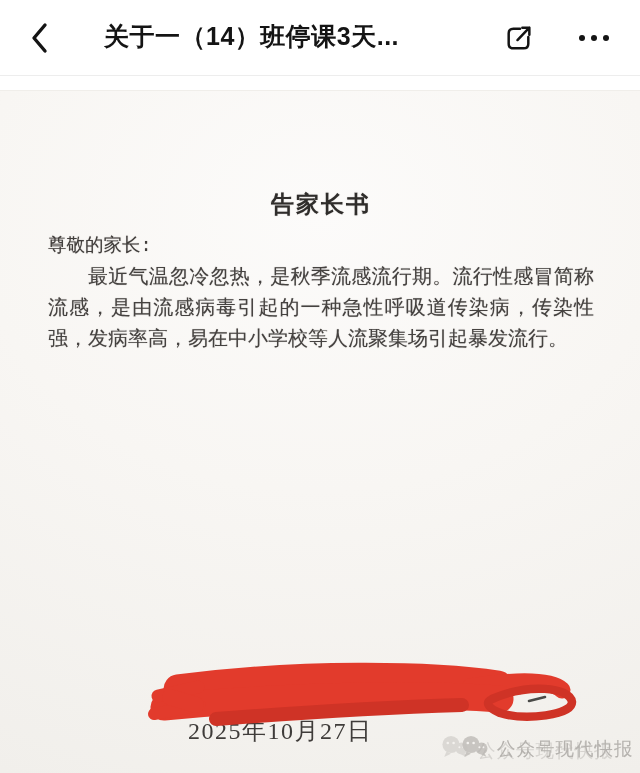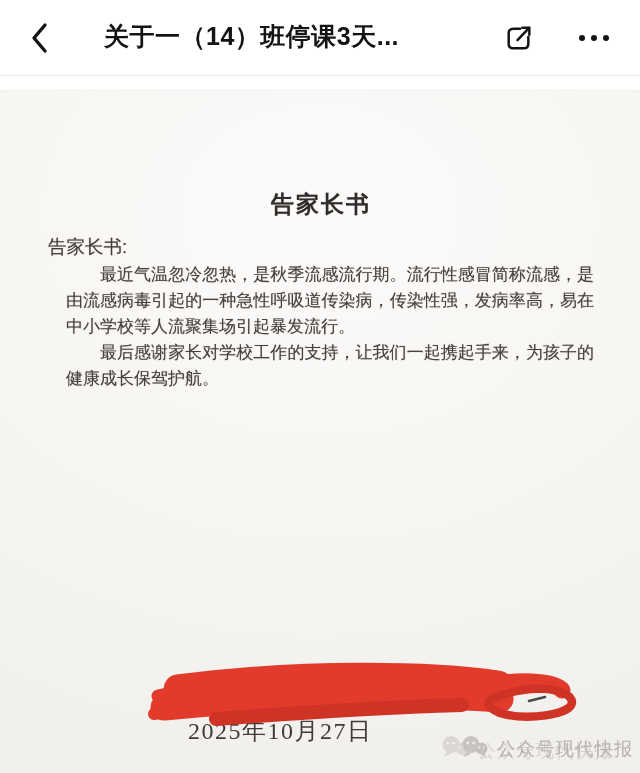--- a/index.html
+++ b/index.html
@@ -18,27 +18,27 @@
                display:flex; align-items:center; justify-content:center; cursor:pointer; }
   .nav-more { position:absolute; left:568px; top:20px; width:52px; height:36px;
               display:flex; align-items:center; justify-content:center; gap:6px; cursor:pointer; }
   .nav-more .dot { width:6px; height:6px; border-radius:50%; background:#141414; }
 
   
   .photo { position:absolute; top:90px; left:0; width:640px; height:683px;
            background: radial-gradient(120% 90% at 50% 18%, #fcfbfa 0%, #f8f6f3 45%, #f1efeb 100%);
            border-top:1px solid #f0eeea; }
   .doc { padding:98px 46px 0 48px;
-         font-family:Liberation Sans, sans-serif; color:#454240;
+         font-family:Liberation Mono, monospace; color:#454240;
          text-shadow:0 0 1px rgba(80,74,68,.45); }
   .doc-title { text-align:center; font-size:23px; font-weight:700; color:#2f2d2b;
                letter-spacing:2px; margin-bottom:12px; }
   .doc-salutation { font-size:18.5px; line-height:30px; color:#403d3b; }
-  .doc p { font-size:17px; line-height:26px; text-indent:2em; text-align:justify;
-           color:#454240;margin-left:18px; }
+  .doc p { font-size:20px; line-height:31px; text-indent:2em; text-align:justify;
+           color:#454240; }
 
   
   .sig-date { position:absolute; left:188px; top:624px;
               font-family:"Liberation Serif","DejaVu Serif",serif;
               font-size:24px; letter-spacing:1.5px; color:#3f3c3a; }
   .scribble-svg { position:absolute; left:0; top:0; width:640px; height:683px;
                   pointer-events:none; }
 
   
   .watermark { position:absolute; left:440px; top:641px; height:32px;
@@ -71,23 +71,22 @@
     <span class="dot"></span>
     <span class="dot"></span>
     <span class="dot"></span>
   </div>
 </div>
 
 <div class="photo">
 
   <div class="doc">
     <div class="doc-title">告家长书</div>
-    <div class="doc-salutation">告家长书:</div>
+    <div class="doc-salutation">尊敬的家长:</div>
     <p>最近气温忽冷忽热，是秋季流感流行期。流行性感冒简称流感，是由流感病毒引起的一种急性呼吸道传染病，传染性强，发病率高，易在中小学校等人流聚集场引起暴发流行。</p>
-    <p>最后感谢家长对学校工作的支持，让我们一起携起手来，为孩子的健康成长保驾护航。</p>
   </div>
 
   <div class="sig-date">2025年10月27日</div>
 
   <svg class="scribble-svg" viewBox="0 0 640 683">
 
     <g fill="none" stroke-width="2.6" stroke-linecap="round" stroke="#4a4a48">
       <path d="M212 590 l15 4 M218 584 l2 15"></path>
       <path d="M520 602 l21 -6 M529 610 l16 -4"></path>
     </g>

